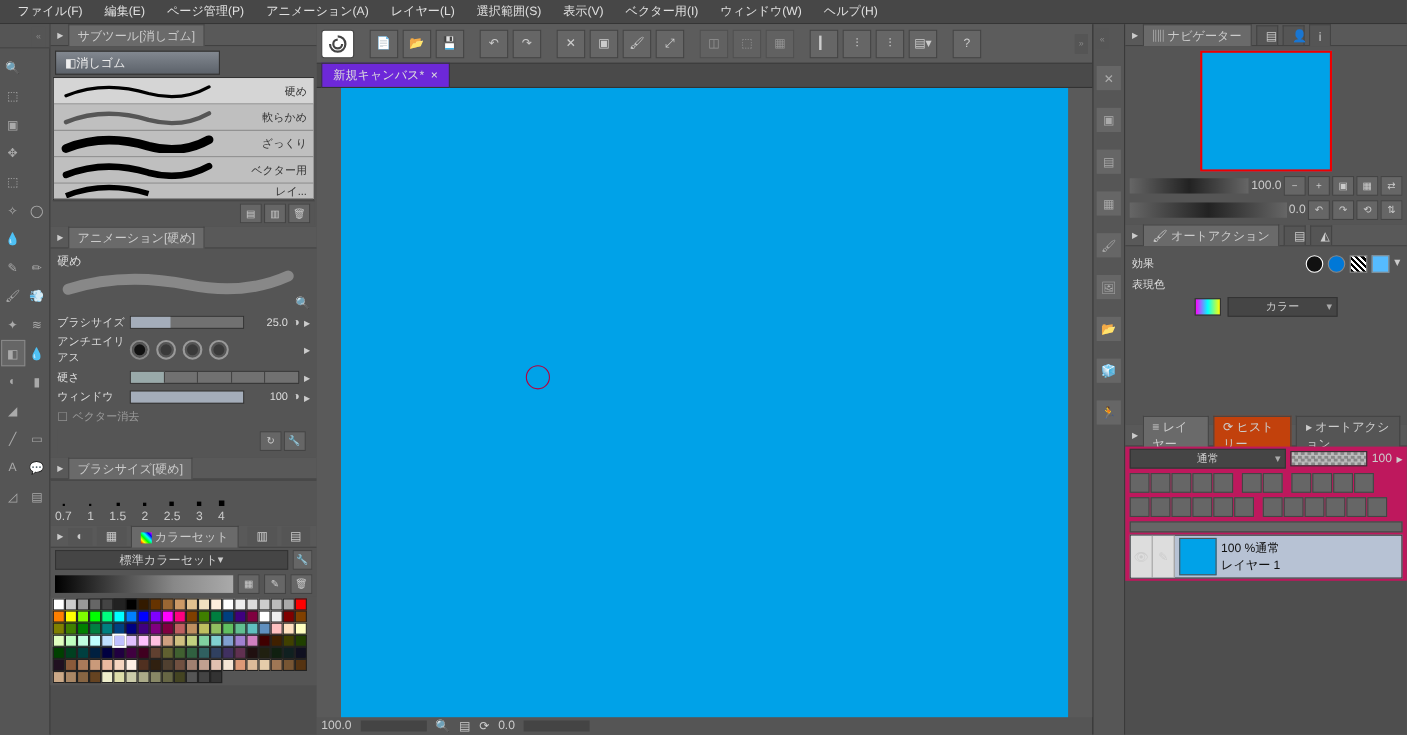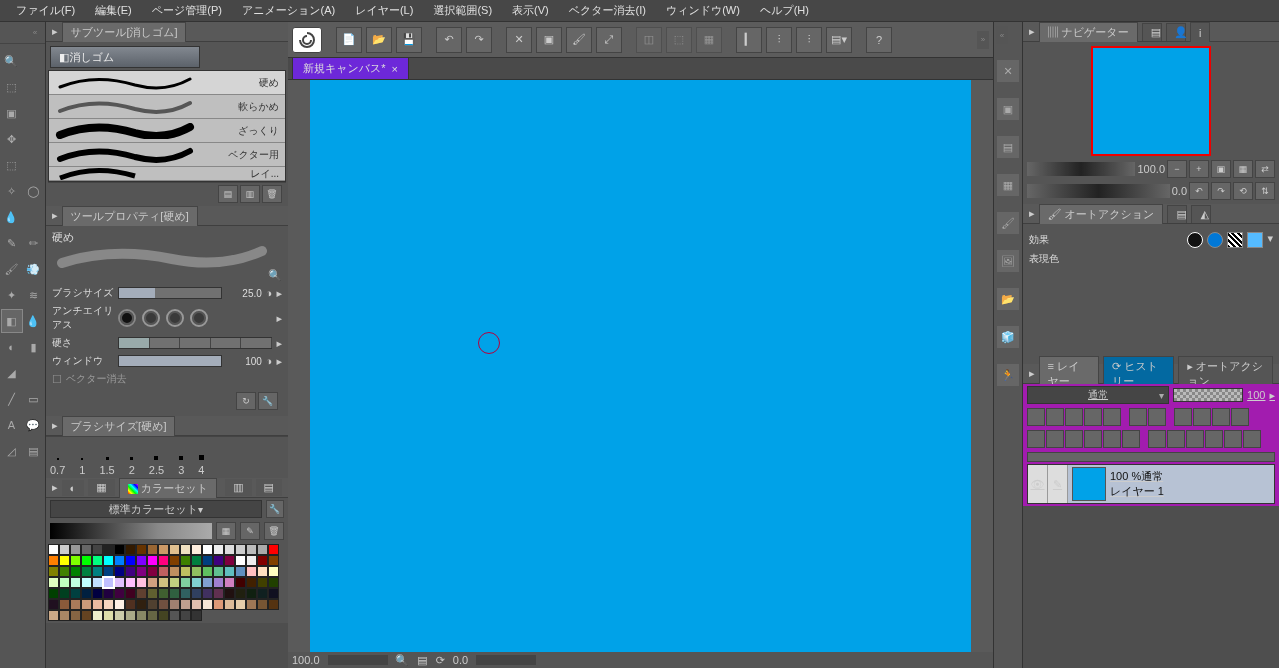--- a/index.html
+++ b/index.html
@@ -61,21 +61,21 @@
 .nav-ctrl { display:flex; align-items:center; margin-top:4px; gap:2px;}
 .nav-ctrl .ramp { flex:1; height:14px; background: linear-gradient(90deg, transparent 0%, #222 50%, transparent 100%), #666;}
 .layerprop { background: #555; padding: 4px 6px; }
 .lp-row { display:flex; align-items:center; justify-content:space-between; margin:4px 0;}
 .lp-row .lbl { color:#ddd; font-size:10px;}
 .mode-sw { display:flex; gap:4px;}
 .mode-sw .m { width:16px; height:16px; border:1px solid #888; border-radius:50%;}
 .colorbtn { width:24px; height:16px; background: linear-gradient(90deg,#f0f,#0ff,#ff0); border:1px solid #333;}
 .combo { height:18px; background:#454545; border:1px solid #333; display:flex; align-items:center; justify-content:center; color:#ccc; font-size:10px; position:relative;}
 .combo::after { content:"▾"; position:absolute; right:4px; color:#aaa;}
-.layer-body { background:#a21caf;text-decoration:underline; }
+.layer-body { background:#be185d; }
 .layer-top { display:flex; align-items:center; padding:2px 4px; gap:4px;}
 .layer-top .lcombo { flex:1; }
 .icon-row { display:flex; padding:2px 4px; gap:1px; flex-wrap:wrap;}
 .icon-row .ib { width:18px; height:18px; background:#666; border:1px solid #444;}
 .layeritem { display:flex; align-items:center; height:40px; background:#b7c2d4; border:1px solid #333; margin: 2px 4px; }
 .layeritem .eye { width:20px; text-align:center; background:#ddd; height:100%; display:flex;align-items:center;justify-content:center; border-right:1px solid #999;}
 .layeritem .pen { width:20px; text-align:center; background:#ddd; height:100%; display:flex;align-items:center;justify-content:center; border-right:1px solid #999;}
 .layeritem .th { width:34px; height:34px; background:#00a2e8; border:1px solid #555; margin:0 4px;}
 .layeritem .lt { display:flex; flex-direction:column; justify-content:center; color:#111;}
 .arrow-chip { width:12px; height:18px; background:#555; color:#888; display:flex;align-items:center;justify-content:center; font-size:8px;}
@@ -85,21 +85,21 @@
 <body>
 
 <div class="menubar">
   <span>ファイル(F)</span>
   <span>編集(E)</span>
   <span>ページ管理(P)</span>
   <span>アニメーション(A)</span>
   <span>レイヤー(L)</span>
   <span>選択範囲(S)</span>
   <span>表示(V)</span>
-  <span>ベクター消去(I)</span>
+  <span>ベクター用(I)</span>
   <span>ウィンドウ(W)</span>
   <span>ヘルプ(H)</span>
 </div>
 
 <div class="main">
 
   <div class="toolcol">
     <div class="toolcol-header">
         <span class="arrow-chip">«</span>
       </div>
@@ -183,21 +183,21 @@
       </div>
       <div class="mini-toolbar">
         <div class="mbtn">▤</div>
         <div class="mbtn">▥</div>
         <div class="mbtn">🗑</div>
       </div>
     </div>
 
     <div class="panel-head">
       <span>▸</span>
-        <span class="tab">ツールプロパティ[硬め]</span>
+        <span class="tab">アニメーション[硬め]</span>
     </div>
     <div class="prop-body">
       <div style="color:#ddd;">硬め</div>
       <svg width="220" height="24" viewBox="0 0 220 24">
           <path d="M10 18 Q 60 2 120 14 Q 170 24 210 6" stroke="#888" stroke-width="10" fill="none" stroke-linecap="round"></path>
         </svg>
       <div style="text-align:right;"><span>🔍</span></div>
       <div class="prop-row">
         <span class="prop-label">ブラシサイズ</span>
         <div class="slider">
@@ -538,27 +538,31 @@
           <div class="m" style="background:#111;border-color:#fff;"></div>
           <div class="m" style="background:#0078d7;"></div>
           <div class="m" style="background:repeating-linear-gradient(45deg,#000 0 2px,#fff 2px 4px);border-radius:0;"></div>
           <div class="m" style="background:#5bf;border-radius:0;"></div>
           <span>▾</span>
         </div>
       </div>
       <div class="lp-row">
           <span class="lbl">表現色</span>
         </div>
+      <div class="lp-row" style="justify-content:center; gap:6px;">
+        <span class="colorbtn"></span>
+        <div class="combo" style="width:100px;">カラー</div>
+      </div>
       <div style="height:90px;"></div>
     </div>
 
     <div class="panel-head">
       <span>▸</span>
         <span class="tab">≡ <span>レイヤー</span></span>
-      <span class="tab" style="background:#0369a1;">⟳ <span>ヒストリー</span></span>
+      <span class="tab" style="background:#c2410c;">⟳ <span>ヒストリー</span></span>
       <span class="tab" style="background:#555;">▸ <span>オートアクション</span></span>
     </div>
     <div class="layer-body">
       <div class="layer-top">
         <div class="combo lcombo">通常</div>
         <div style="width:70px;height:14px;background:repeating-conic-gradient(#888 0 25%,#bbb 0 50%) 0 0/6px 6px;border:1px solid #333;"></div>
         <span>100</span>
         <span>▸</span>
       </div>
       <div class="icon-row">

